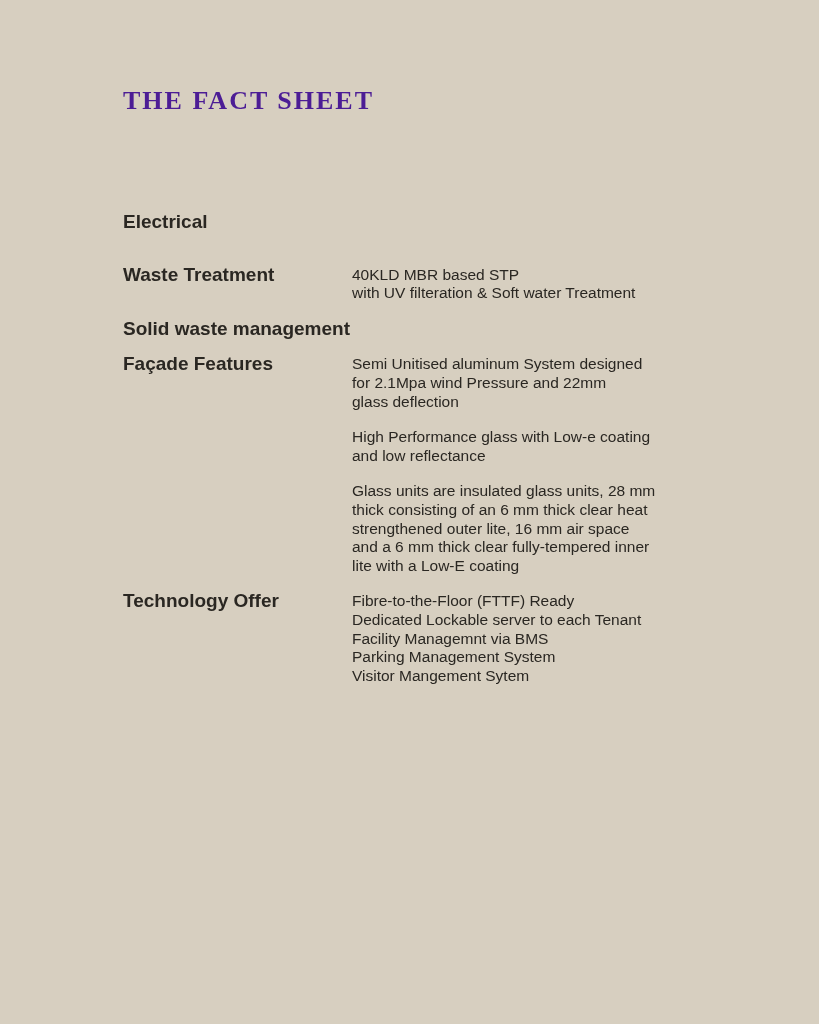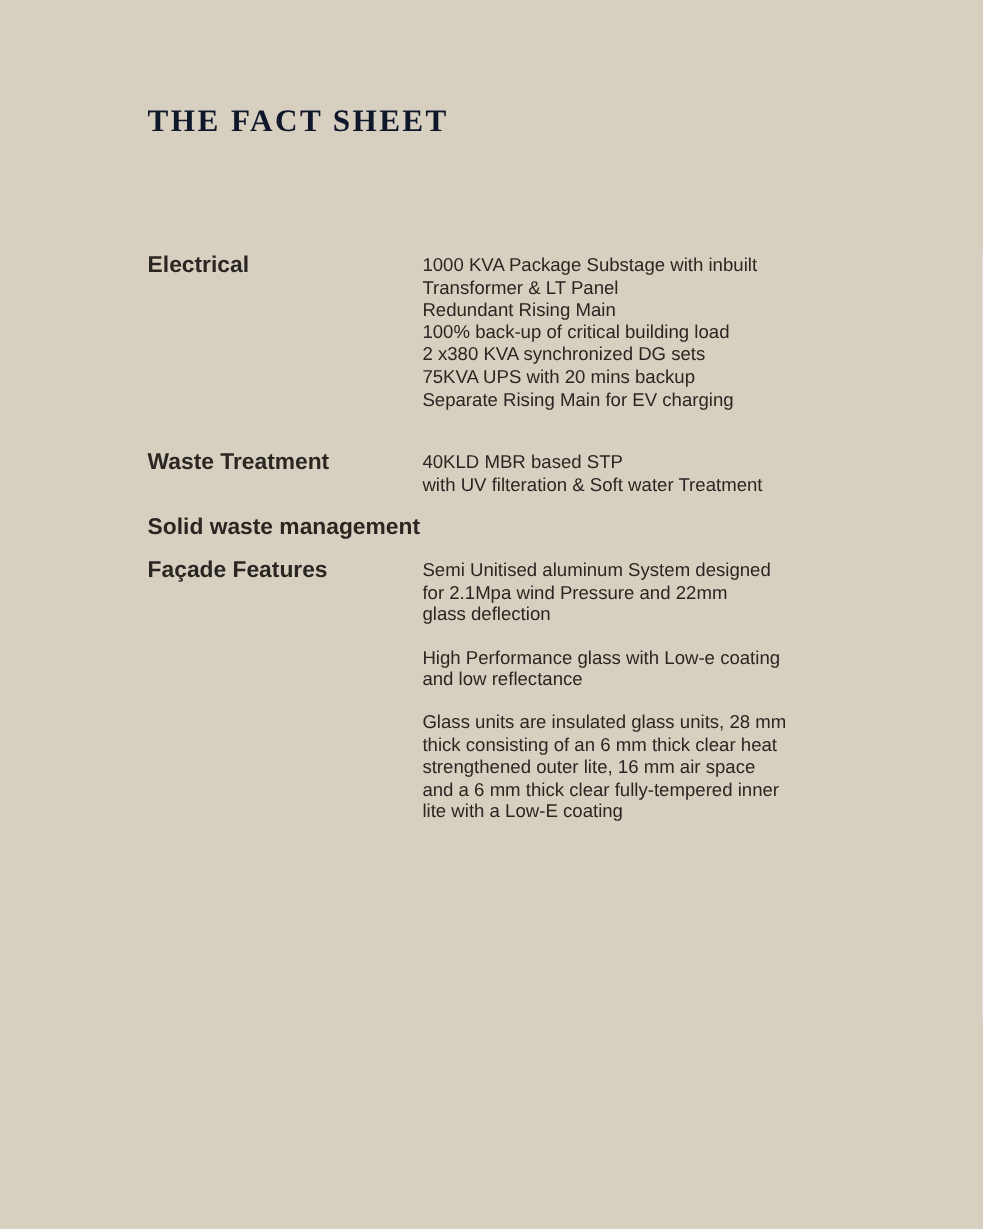--- a/index.html
+++ b/index.html
@@ -17,21 +17,21 @@
     box-sizing: border-box;
     padding: 86px 60px 0 123px;
   }
   .title {
     margin: 0;
     font-family: "Liberation Serif", serif;
     font-weight: 700;
     font-size: 26px;
     line-height: 30px;
     letter-spacing: 2px;
-    color: #0f172a;
+    color: #4c1d95;
   }
   .content {
     margin-top: 97px;
   }
   .row {
     display: flex;
     align-items: flex-start;
     margin-bottom: 17px;
   }
   .label {
@@ -57,29 +57,20 @@
 <body>
 
 <div class="page">
 
   <h1 class="title">THE FACT SHEET</h1>
 
   <div class="content">
 
     <div class="row">
       <div class="label">Electrical</div>
-      <div class="value">
-        <p class="para">1000 KVA Package Substage with inbuilt
-Transformer &amp; LT Panel
-Redundant Rising Main
-100% back-up of critical building load
-2 x380 KVA synchronized DG sets
-75KVA UPS with 20 mins backup
-Separate Rising Main for EV charging</p>
-      </div>
     </div>
 
     <div class="row">
     </div>
 
     <div class="row">
       <div class="label">Waste Treatment</div>
       <div class="value">
         <p class="para">40KLD MBR based STP
 with UV filteration &amp; Soft water Treatment</p>
@@ -99,15 +90,25 @@
         <p class="para">High Performance glass with Low-e coating
 and low reflectance</p>
         <p class="para">Glass units are insulated glass units, 28 mm
 thick consisting of an 6 mm thick clear heat
 strengthened outer lite, 16 mm air space
 and a 6 mm thick clear fully-tempered inner
 lite with a Low-E coating</p>
       </div>
     </div>
 
+    <div class="row">
+      <div class="label">Technology Offer</div>
+      <div class="value">
+        <p class="para">Fibre-to-the-Floor (FTTF) Ready
+Dedicated Lockable server to each Tenant
+Facility Managemnt via BMS
+Parking Management System
+Visitor Mangement Sytem</p>
+      </div>
+    </div>
 
   </div>
 </div>
 
 </body></html>

